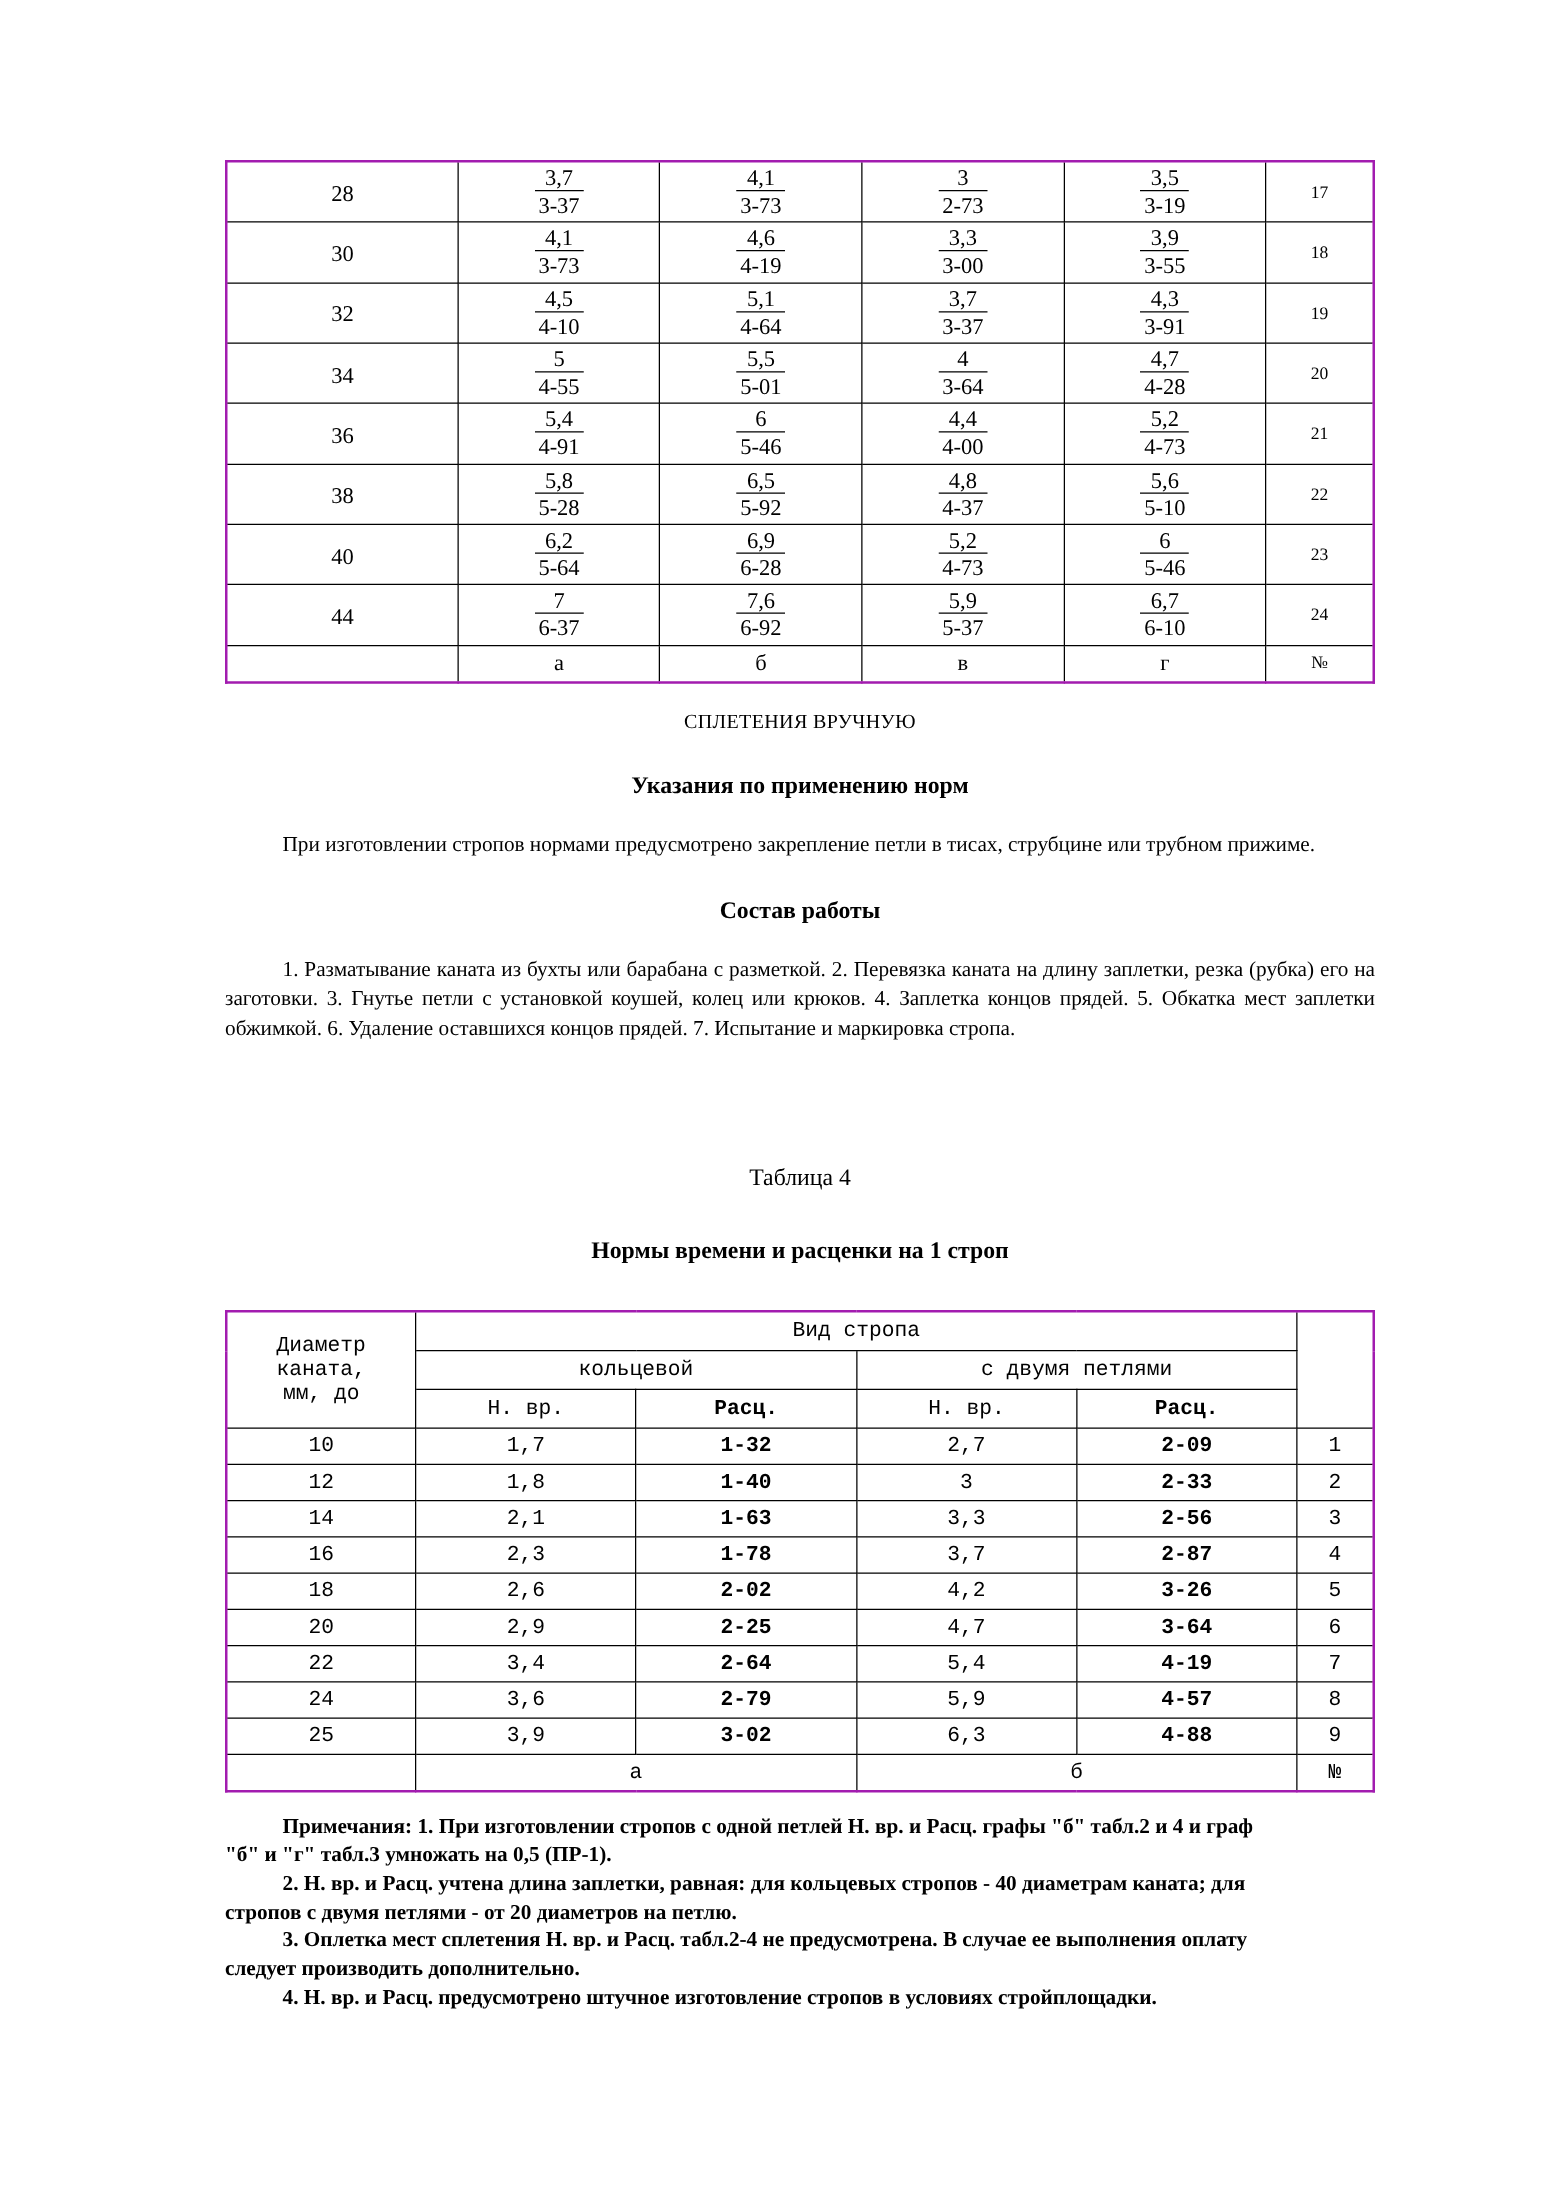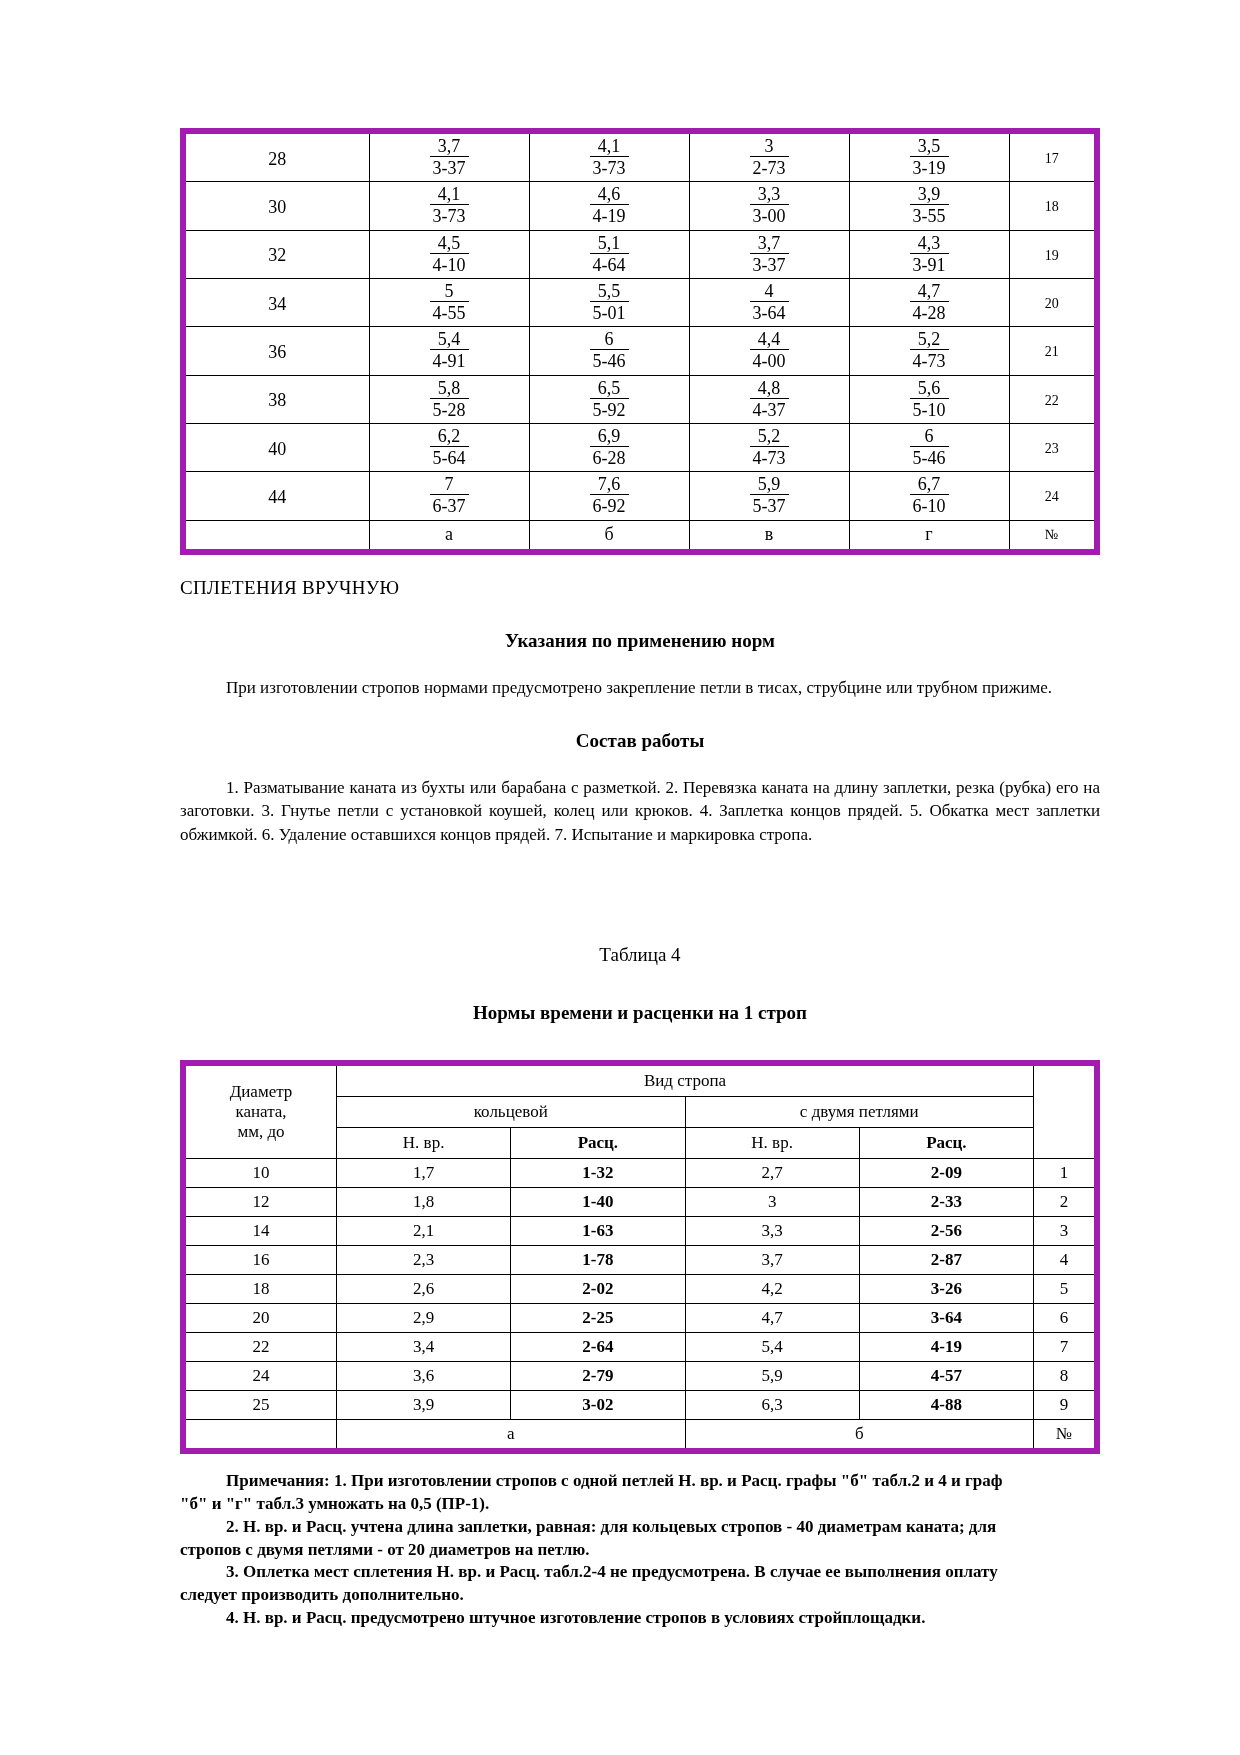--- a/index.html
+++ b/index.html
@@ -30,21 +30,21 @@
   }
   table.doc-table td,
   table.doc-table th {
     border: 1.2px solid #000;
     padding: 0;
     text-align: center;
     vertical-align: middle;
     font-weight: normal;
   }
   table.doc-table.outer {
-    border: 6px solid #a21caf;
+    border: 2px solid #a21caf;
   }
 
   
   .t3 td {
     height: 23px;
   }
   .t3 .num-col {
     width: 150px;
     font-size: 18px;
   }
@@ -85,22 +85,22 @@
     vertical-align: top;
     padding-top: 3px !important;
   }
   .footer-letters td {
     height: 28px;
     font-size: 18px;
   }
 
   
   .center-heading {
-    text-align: left;
-    font-size: 19px;
+    text-align: center;
+    font-size: 16px;
     margin: 22px 0 0 0;
     letter-spacing: 0.3px;
   }
   .center-bold {
     text-align: center;
     font-size: 19px;
     font-weight: bold;
     margin: 31px 0 0 0;
   }
   p.body-par {
@@ -114,20 +114,21 @@
     text-align: center;
     font-size: 19px;
     margin: 0;
   }
   .spacer-lg { height: 98px; }
   .spacer-sm { height: 36px; }
 
   
   .t4 {
     font-size: 18px;
+    font-family: Liberation Mono, monospace;
   }
   .t4 td {
     height: 28px;
   }
   .t4 .c-diam { width: 150px; }
   .t4 .c-nv   { width: 148px; }
   .t4 .c-rs   { width: 185px; font-weight: bold; }
   .t4 .c-idx  { width: 60px; }
   .t4 .hdr-tall { height: 30px; }
 

